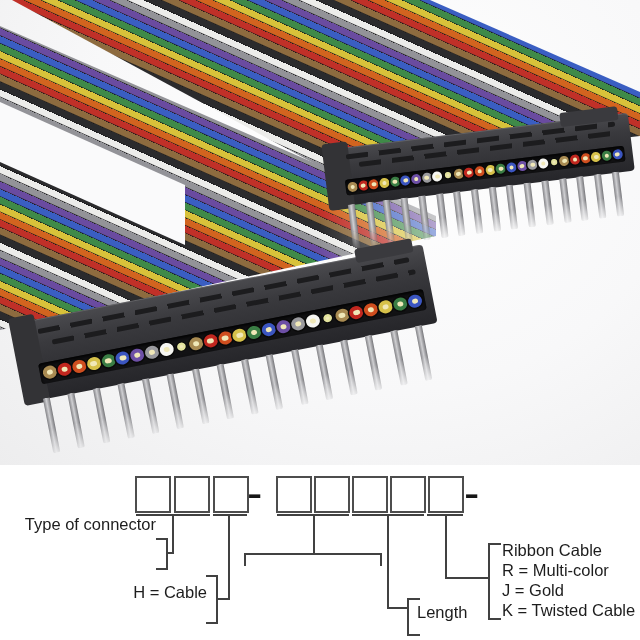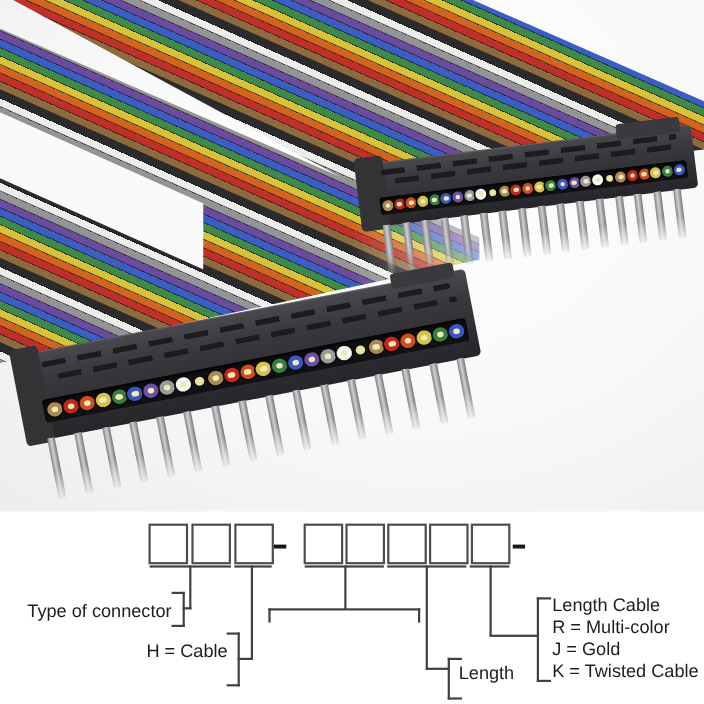--- a/index.html
+++ b/index.html
@@ -311,38 +311,38 @@
     <span class="ln" style="left:172px;top:514px;width:2px;height:40px"></span>
     <span class="ln" style="left:213px;top:514px;width:34px;height:2px"></span>
     <span class="ln" style="left:228px;top:514px;width:2px;height:85px"></span>
     <span class="ln" style="left:277px;top:514px;width:72px;height:2px"></span>
     <span class="ln" style="left:313px;top:514px;width:2px;height:40px"></span>
     <span class="ln" style="left:352px;top:514px;width:72px;height:2px"></span>
     <span class="ln" style="left:387px;top:514px;width:2px;height:95px"></span>
     <span class="ln" style="left:427px;top:514px;width:36px;height:2px"></span>
     <span class="ln" style="left:445px;top:514px;width:2px;height:64px"></span>
 
-    <div class="lbl ra" style="left:6px;top:546px;width:150px">Type of connector</div>
+    <div class="lbl ra" style="left:6px;top:514px;width:150px">Type of connector</div>
     <span class="br close" style="left:156px;top:538px;width:12px;height:32px"></span>
     <span class="ln" style="left:166px;top:552px;width:8px;height:2px"></span>
 
     <div class="lbl ra" style="left:100px;top:581px;width:107px;line-height:22px">
       <div>H = Cable</div>
     </div>
     <span class="br close" style="left:206px;top:575px;width:12px;height:49px"></span>
     <span class="ln" style="left:216px;top:598px;width:14px;height:2px"></span>
 
     <span class="br" style="left:244px;top:553px;width:138px;height:13px;border-bottom:none"></span>
 
     <span class="ln" style="left:387px;top:607px;width:22px;height:2px"></span>
     <span class="br open" style="left:407px;top:598px;width:13px;height:38px"></span>
     <div class="lbl" style="left:417px;top:602px">Length</div>
 
     <span class="ln" style="left:445px;top:577px;width:45px;height:2px"></span>
     <span class="br open" style="left:488px;top:543px;width:13px;height:77px"></span>
     <div class="lbl" style="left:502px;top:540px;line-height:20px">
-      <div>Length Cable</div>
+      <div>Ribbon Cable</div>
       <div>R = Multi-color</div>
       <div>J = Gold</div>
       <div>K = Twisted Cable</div>
     </div>
   </div>
 </div>
 
 </body></html>

